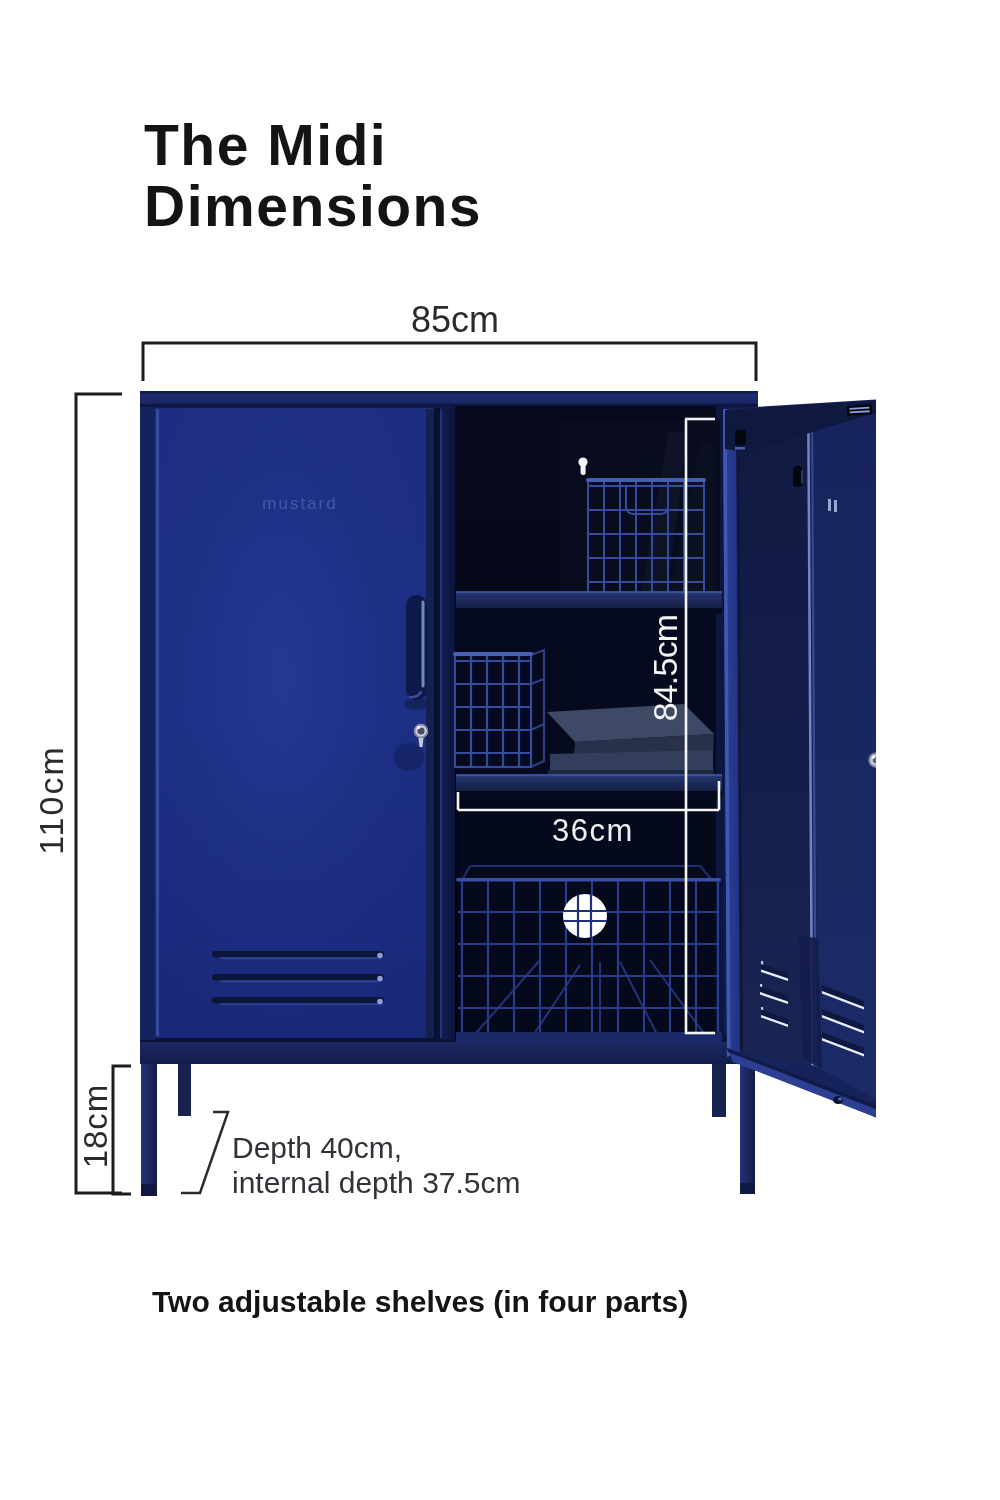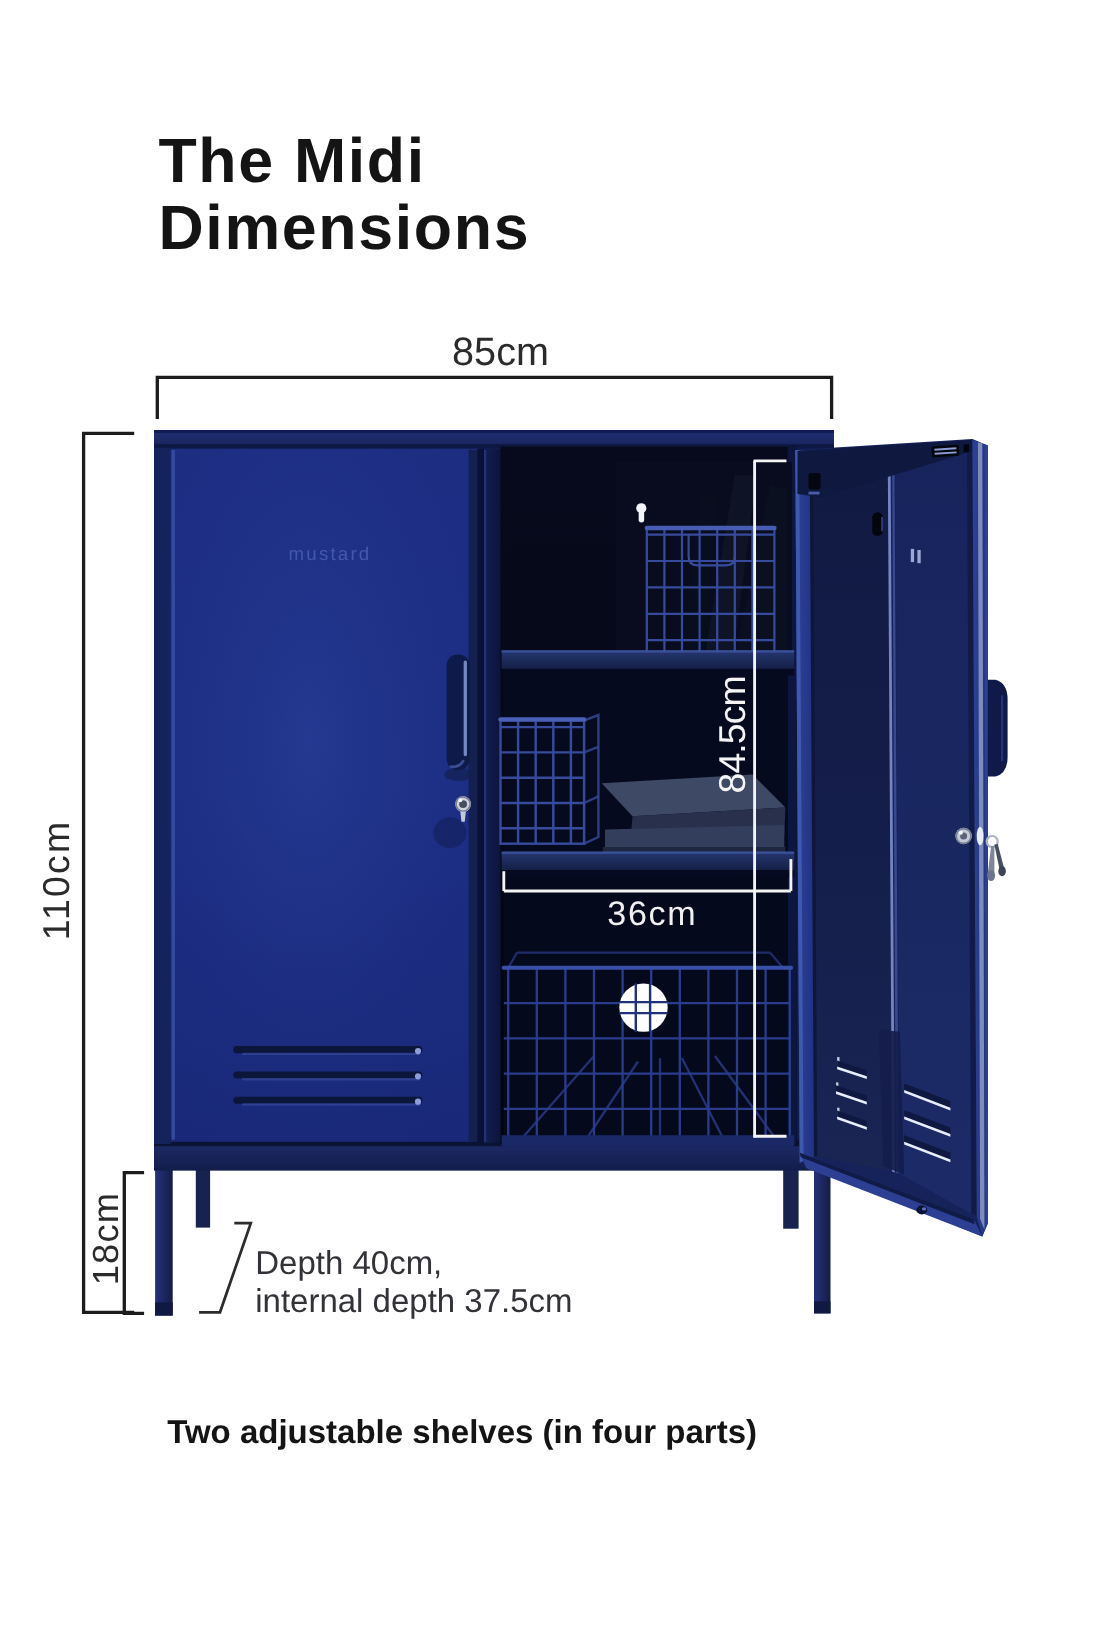--- a/index.html
+++ b/index.html
@@ -1,16 +1,16 @@
 <!DOCTYPE html>
 <html><head>
 <meta charset="utf-8">
 <style>
   html,body{margin:0;padding:0;background:#ffffff;}
-  .stage{position:relative;width:1000px;height:1500px;background:#ffffff;overflow:hidden;
+  .stage{position:relative;width:876px;height:1500px;background:#ffffff;overflow:hidden;
          font-family:"Liberation Sans",sans-serif;}
   svg{position:absolute;left:0;top:0;}
   text{font-family:"Liberation Sans",sans-serif;}
 </style>
 </head>
 <body>
 <div class="stage">
 <svg width="1000" height="1500" viewBox="0 0 1000 1500">
 <defs>
   <linearGradient id="gDoor" x1="0" y1="0" x2="0" y2="1">

